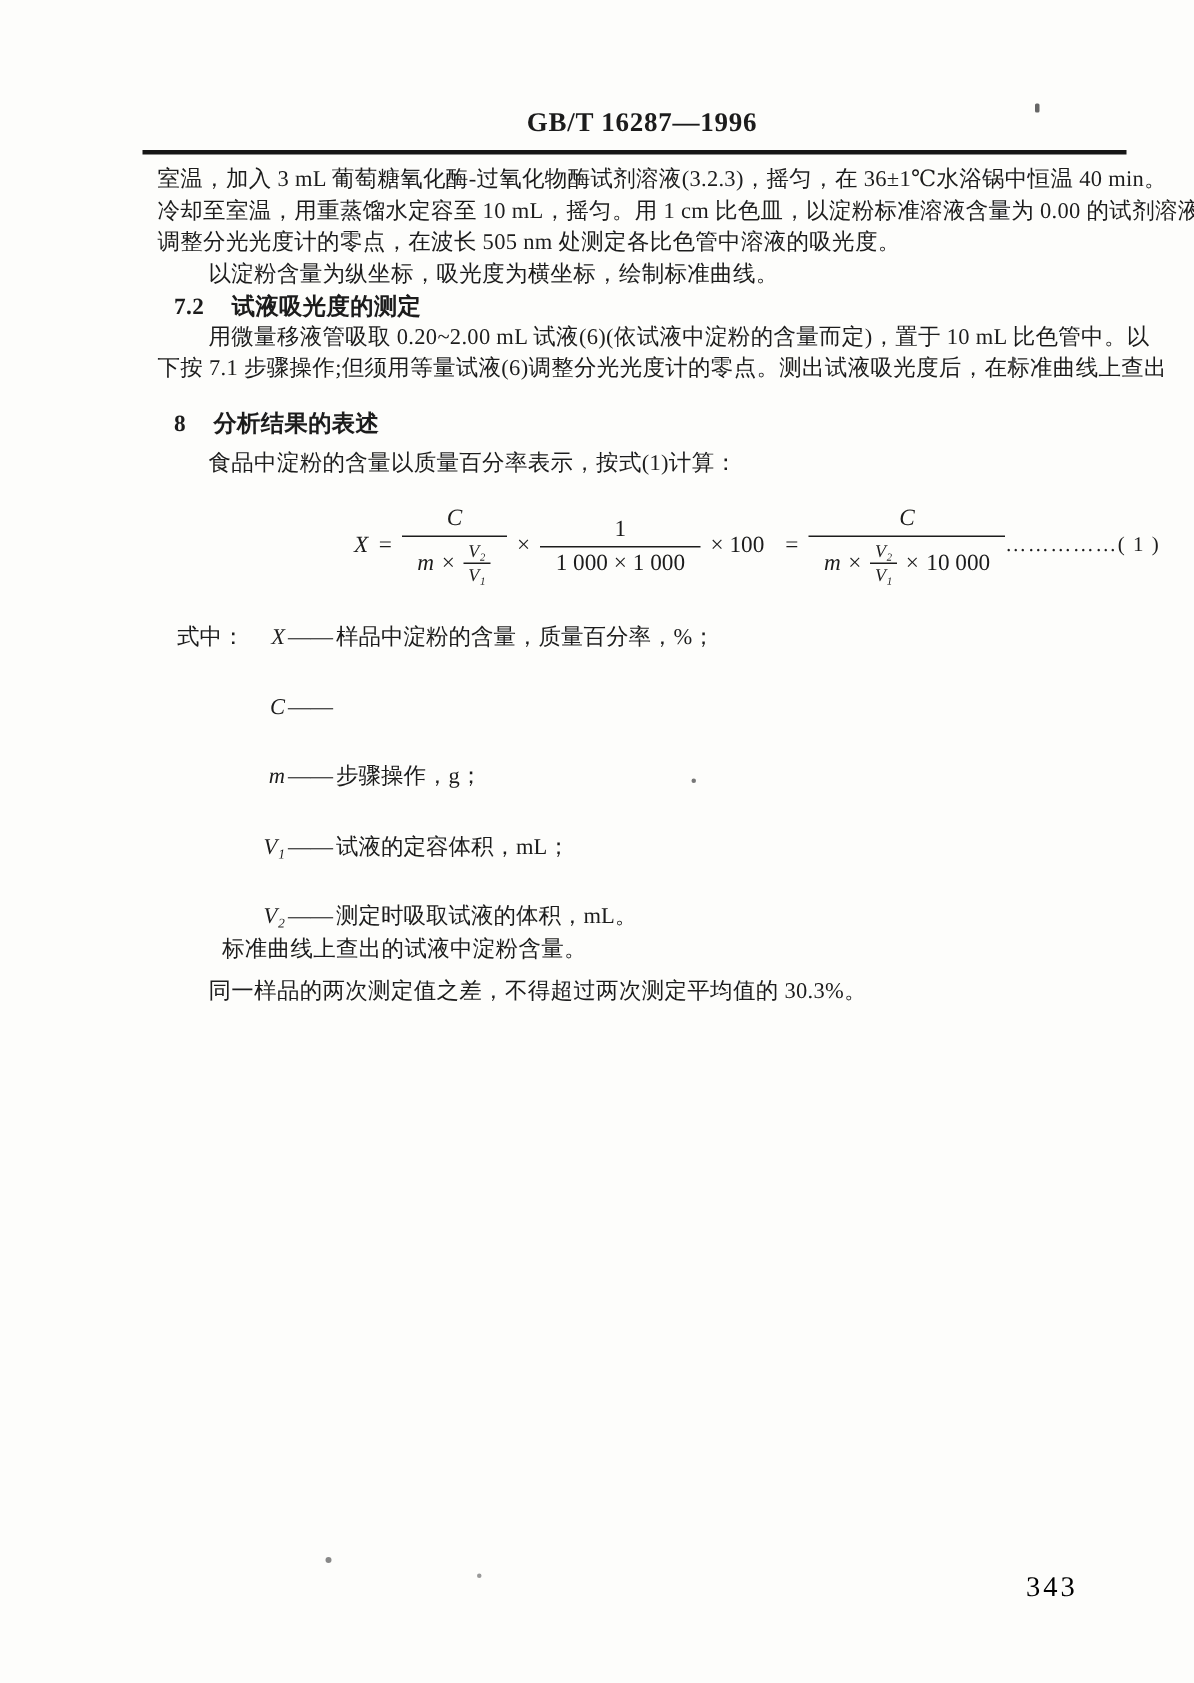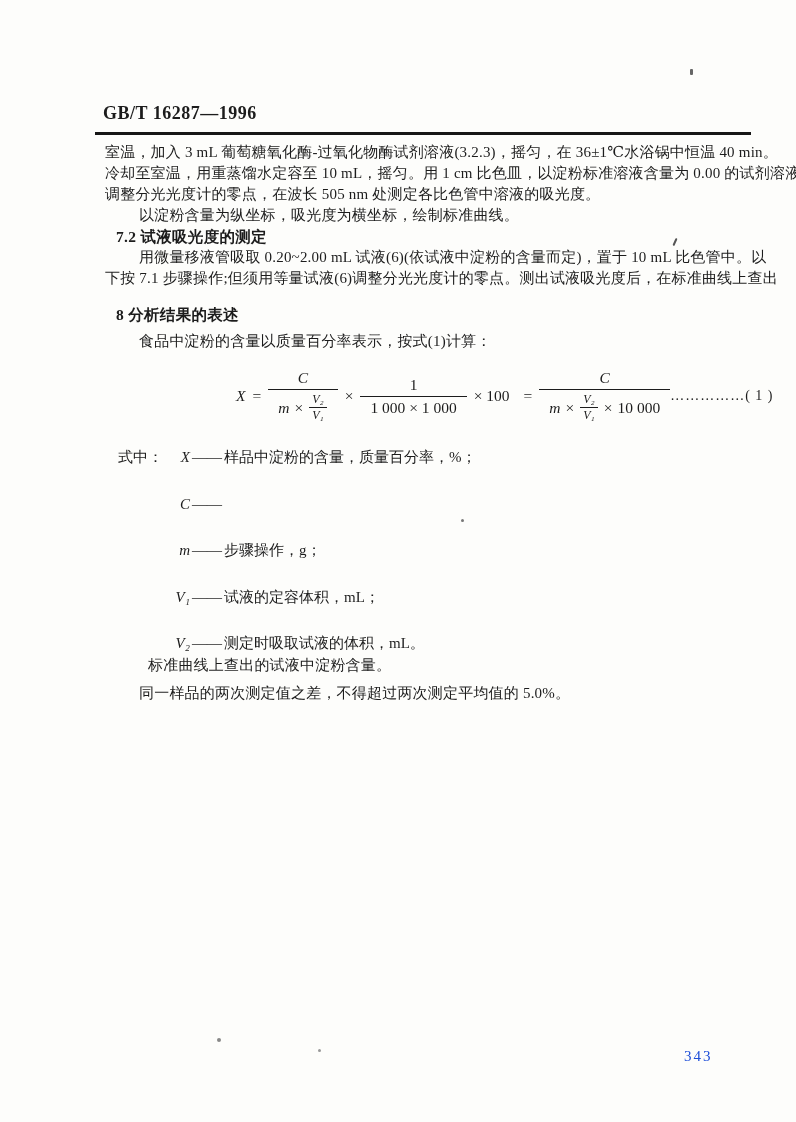--- a/index.html
+++ b/index.html
@@ -6,41 +6,42 @@
   .page{
     position:relative;
     width:796px;height:1122px;
     background:#fdfdfb;
     font-family:"Liberation Serif","DejaVu Serif",serif;
     color:#1c1c1c;
     overflow:hidden;
   }
   .content{position:absolute;left:103px;top:0;width:650px;}
   .std-header{
-    margin-top:100px;
+    margin-top:68px;
+    text-align:center;
     font-size:18px;line-height:26px;
     font-weight:700;letter-spacing:0.5px;
   }
   .rule{margin-top:6px;margin-left:-8px;width:656px;height:3px;background:#161616;}
   .para{margin:0;}
   .para1{margin-top:7px;}
   .body-line{
     font-size:15px;line-height:21px;
     padding-left:2px;
     white-space:nowrap;
     letter-spacing:0.2px;
   }
   .indent{padding-left:36px;}
   .heading{
     font-size:15.5px;line-height:21px;font-weight:700;
     padding-left:13px;letter-spacing:0.3px;
   }
   .h8{margin-top:15px;}
   .h9{margin-top:7px;}
-  .heading .hnum{}
+  .heading .hnum{margin-right:14px;}
   .intro{margin-top:6px;}
   
   .formula-wrap{
     margin-top:18px;
     display:flex;align-items:center;
     padding-left:133px;
     font-size:15.5px;
   }
   .op{margin:0 7px;white-space:nowrap;}
   .fvar{font-style:italic;}
@@ -59,21 +60,21 @@
   .eqno{margin-left:auto;margin-right:22px;font-size:14px;letter-spacing:1px;white-space:nowrap;}
   
   .defs{margin-top:23px;font-size:15px;}
   .def-row{display:flex;align-items:center;line-height:21.5px;padding-left:15px;white-space:nowrap;margin-top:25px;}
   .where-col{flex:none;width:48px;}
   .var-col{flex:none;min-width:24px;text-align:right;font-style:italic;}
   .dash{margin:0 2px;}
   .note{padding-left:45px;margin-top:0;line-height:21.5px;}
   .pagenum{
     position:absolute;left:684px;top:1048px;
-    font-size:15px;letter-spacing:2px;color:#1d4ed8;
+    font-size:19px;letter-spacing:2px;color:#000000;
   }
   
   .speck{position:absolute;background:#777;border-radius:50%;}
   .s1{left:690px;top:69px;width:3px;height:6px;border-radius:1px;background:#666;}
   .s2{left:674px;top:238px;width:2px;height:8px;border-radius:1px;background:#555;transform:rotate(24deg);}
   .s3{left:461px;top:519px;width:3px;height:3px;}
   .s4{left:217px;top:1038px;width:4px;height:4px;background:#888;}
   .s5{left:318px;top:1049px;width:3px;height:3px;background:#999;}
 </style>
 </head>
@@ -179,21 +180,21 @@
       <div class="def-row">
         <span class="where-col"></span>
         <span class="var-col">V₂</span>
         <span class="dash">——</span>
         <span class="desc">测定时吸取试液的体积，mL。</span>
       </div>
       <div class="body-line note">标准曲线上查出的试液中淀粉含量。</div>
     </div>
 
 
-    <div class="body-line indent" style="margin-top:7px;">同一样品的两次测定值之差，不得超过两次测定平均值的 5.0%。</div>
+    <div class="body-line indent" style="margin-top:7px;">同一样品的两次测定值之差，不得超过两次测定平均值的 30.3%。</div>
 
   </div>
 
   <div class="pagenum">343</div>
 
   <span class="speck s1"></span>
   <span class="speck s2"></span>
   <span class="speck s3"></span>
   <span class="speck s4"></span>
   <span class="speck s5"></span>

